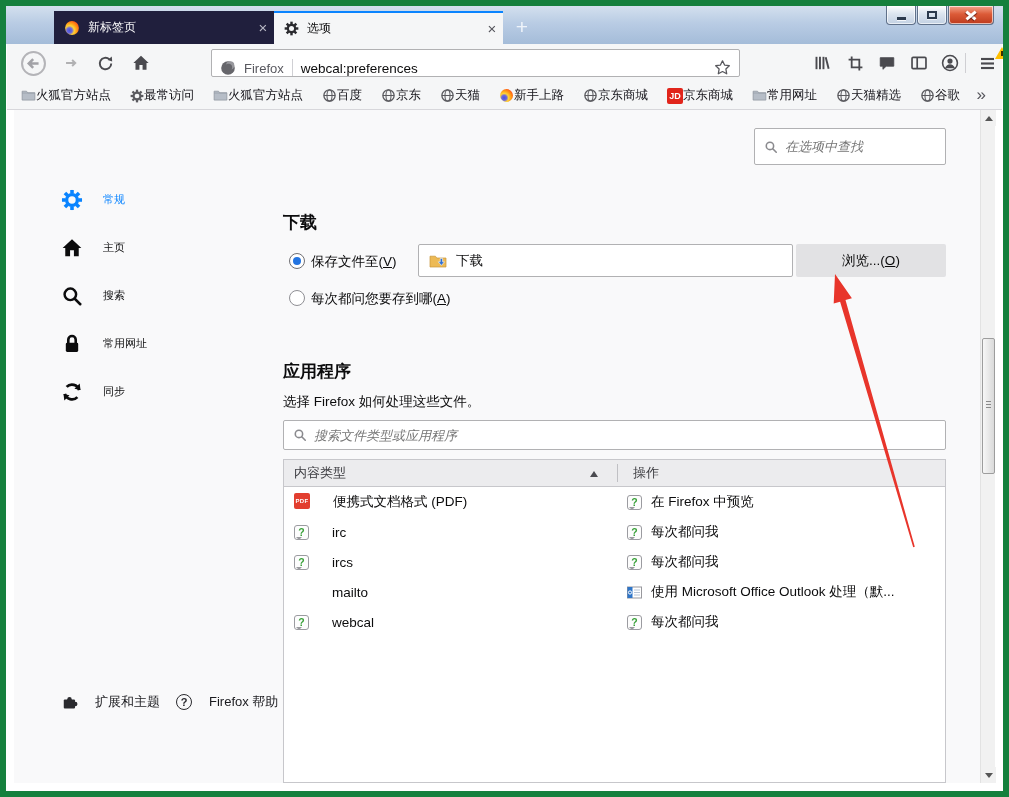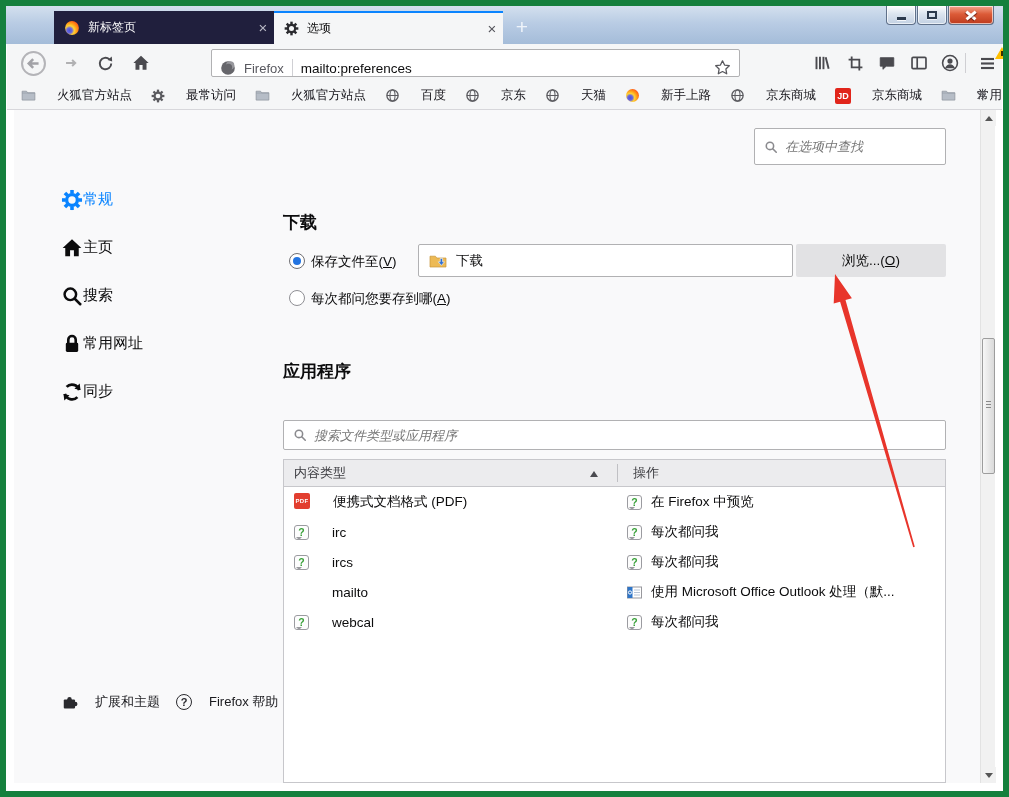--- a/index.html
+++ b/index.html
@@ -56,37 +56,37 @@
   .urltext { font-size:13.5px; color:#0c0c0d; flex:1; }
   .navsep { position:absolute; left:958px; top:9px; width:1px; height:20px; background:#cfcfd3; }
   .badge { position:absolute; left:988px; top:3px; width:14px; height:12px; background:#ffbf00;
            clip-path:polygon(50% 0,100% 100%,0 100%); }
   .badge::after { content:""; position:absolute; left:6px; top:4px; width:2px; height:5px; background:#3f2f00; }
 
   
   .bookbar { position:absolute; top:76px; left:1px; right:1px; height:28px; background:#f5f6f7;
              border-bottom:1px solid #d7d7db; display:flex; align-items:center; gap:19px;
              padding-left:14px; font-size:12.5px; color:#15141a; z-index:5; }
-  .bm { display:flex; align-items:center; gap:21px; white-space:nowrap; }
+  .bm { display:flex; align-items:center; gap:0; white-space:nowrap; }
   .jdic { width:16px; height:16px; background:#e1251b; color:#fff; font-size:9px; font-weight:bold;
           display:flex; align-items:center; justify-content:center; border-radius:2px; }
   .chev { position:absolute; right:16px; top:3px; font-size:17px; color:#55555c; }
 
   
   .content { position:absolute; top:104px; left:8px; right:8px; bottom:8px; background:#f9f9fa; }
 
   .findbox { position:absolute; left:740px; top:18px; width:192px; height:37px; background:#fff;
              border:1px solid #b1b1b3; border-radius:2px; display:flex; align-items:center;
              gap:7px; padding:0 9px; }
   .findbox input, .appsearch input { border:none; outline:none; flex:1; font-size:13px;
              font-family:inherit; color:#0c0c0d; background:transparent; min-width:0; }
   input::placeholder { font-style:italic; color:#767676; }
 
   .sidenav { position:absolute; left:47px; top:76px; display:flex; flex-direction:column; gap:21px; }
-  .snav-item { display:flex; align-items:center; height:27px; font-size:15px;
+  .snav-item { display:flex; align-items:center; gap:20px; height:27px; font-size:11px;
                color:#0c0c0d; cursor:default;font-family:Liberation Serif, serif; }
   .snav-item.active { color:#0a84ff; }
 
   .sidefoot { position:absolute; left:47px; top:580px; display:flex; flex-direction:row; gap:16px; }
   .sfoot-item { display:flex; align-items:center; gap:17px; height:24px; font-size:13px; color:#1a1a1e; }
   .helpic { width:16px; height:16px; border:1.5px solid #2a2a2e; border-radius:50%; color:#2a2a2e;
             font-size:11px; font-weight:bold; display:flex; align-items:center; justify-content:center; }
 
   .h-section { position:absolute; left:269px; font-size:17px; font-weight:bold; color:#0c0c0d; }
   .txt { position:absolute; font-size:13.5px; color:#0c0c0d; }
@@ -334,21 +334,21 @@
           <use href="#s-home"></use>
         </svg>
       </div>
 
     <div class="urlbar">
       <svg class="i" width="16" height="16">
           <use href="#s-fxgray"></use>
         </svg>
       <span class="idlabel">Firefox</span>
       <span class="urlsep"></span>
-      <span class="urltext">mailto:preferences</span>
+      <span class="urltext">webcal:preferences</span>
       <svg class="i" width="17" height="17" viewBox="0 0 16 16">
           <use href="#s-star"></use>
         </svg>
     </div>
 
     <div class="nav-ic" style="left:801px">
         <svg class="i" width="18" height="18" viewBox="0 0 16 16">
           <use href="#s-library"></use>
         </svg>
       </div>
@@ -524,20 +524,21 @@
     <div class="browse-btn">
         <span>浏览...(</span>
         <span class="u">O</span>
         <span>)</span>
       </div>
 
     <span class="radio" style="left:275px;top:180px"></span>
     <div class="txt" style="left:297px;top:180px"><span>每次都问您要存到哪(</span><span class="u">A</span><span>)</span></div>
 
     <div class="h-section" style="top:250px">应用程序</div>
+    <div class="txt" style="left:269px;top:283px">选择 Firefox 如何处理这些文件。</div>
 
     <div class="appsearch">
       <svg class="i" width="14" height="14" viewBox="0 0 16 16" style="color:#8a8a8e">
           <use href="#s-mag"></use>
         </svg>
       <input placeholder="搜索文件类型或应用程序" style="">
     </div>
 
     <div class="apptable">
       <div class="thead">

